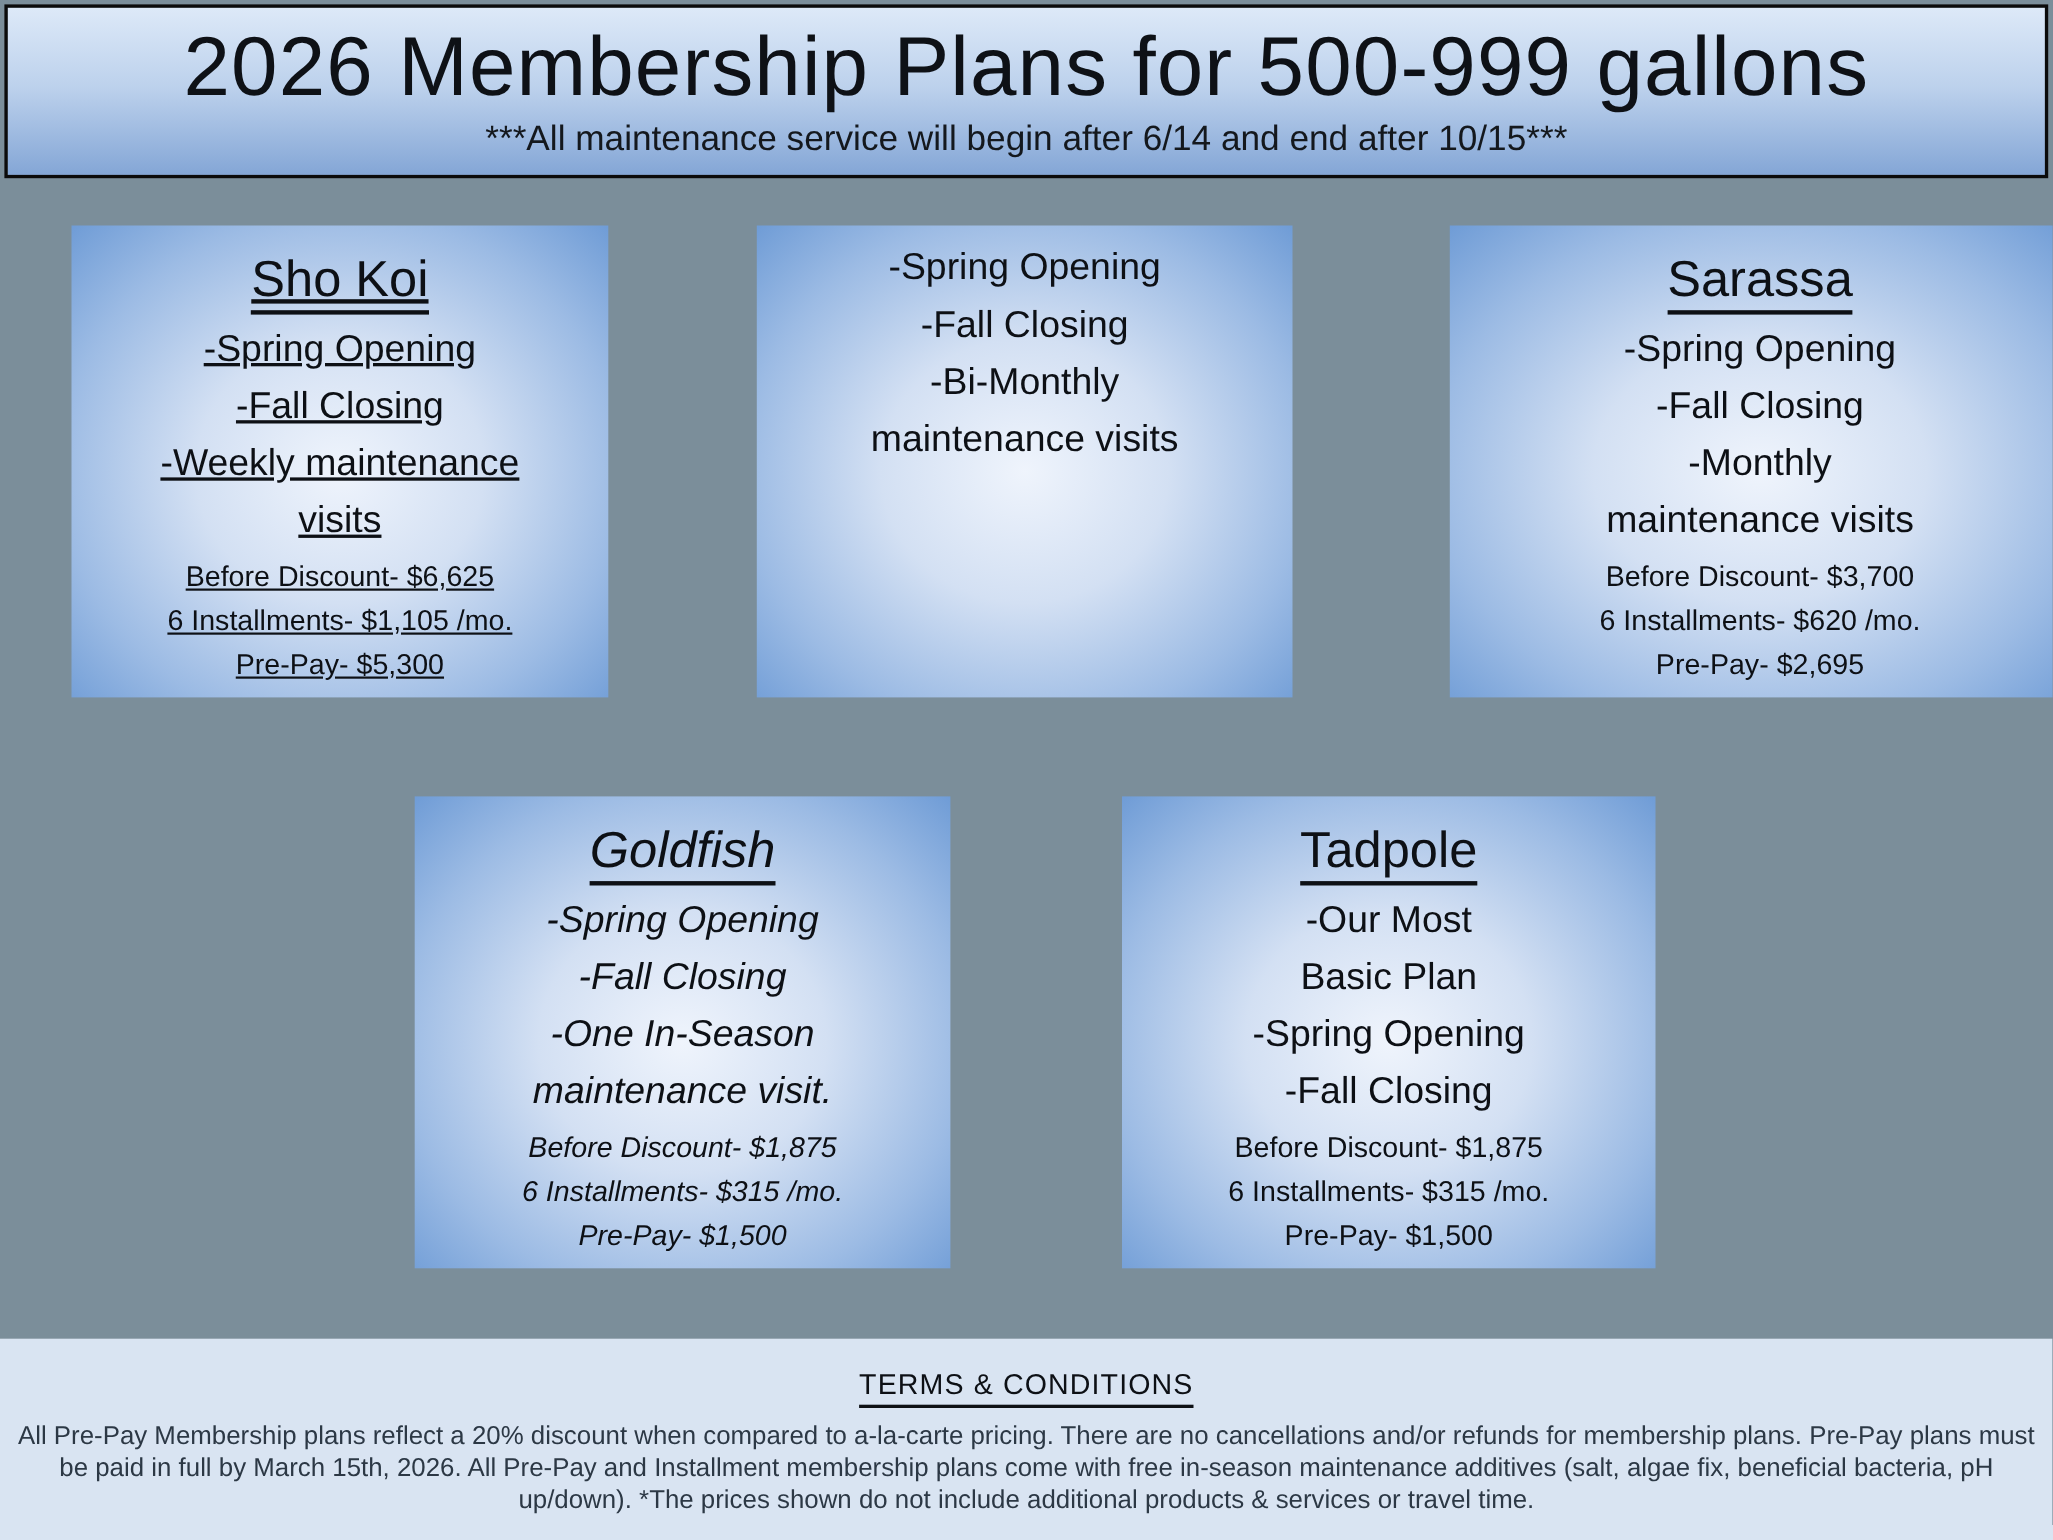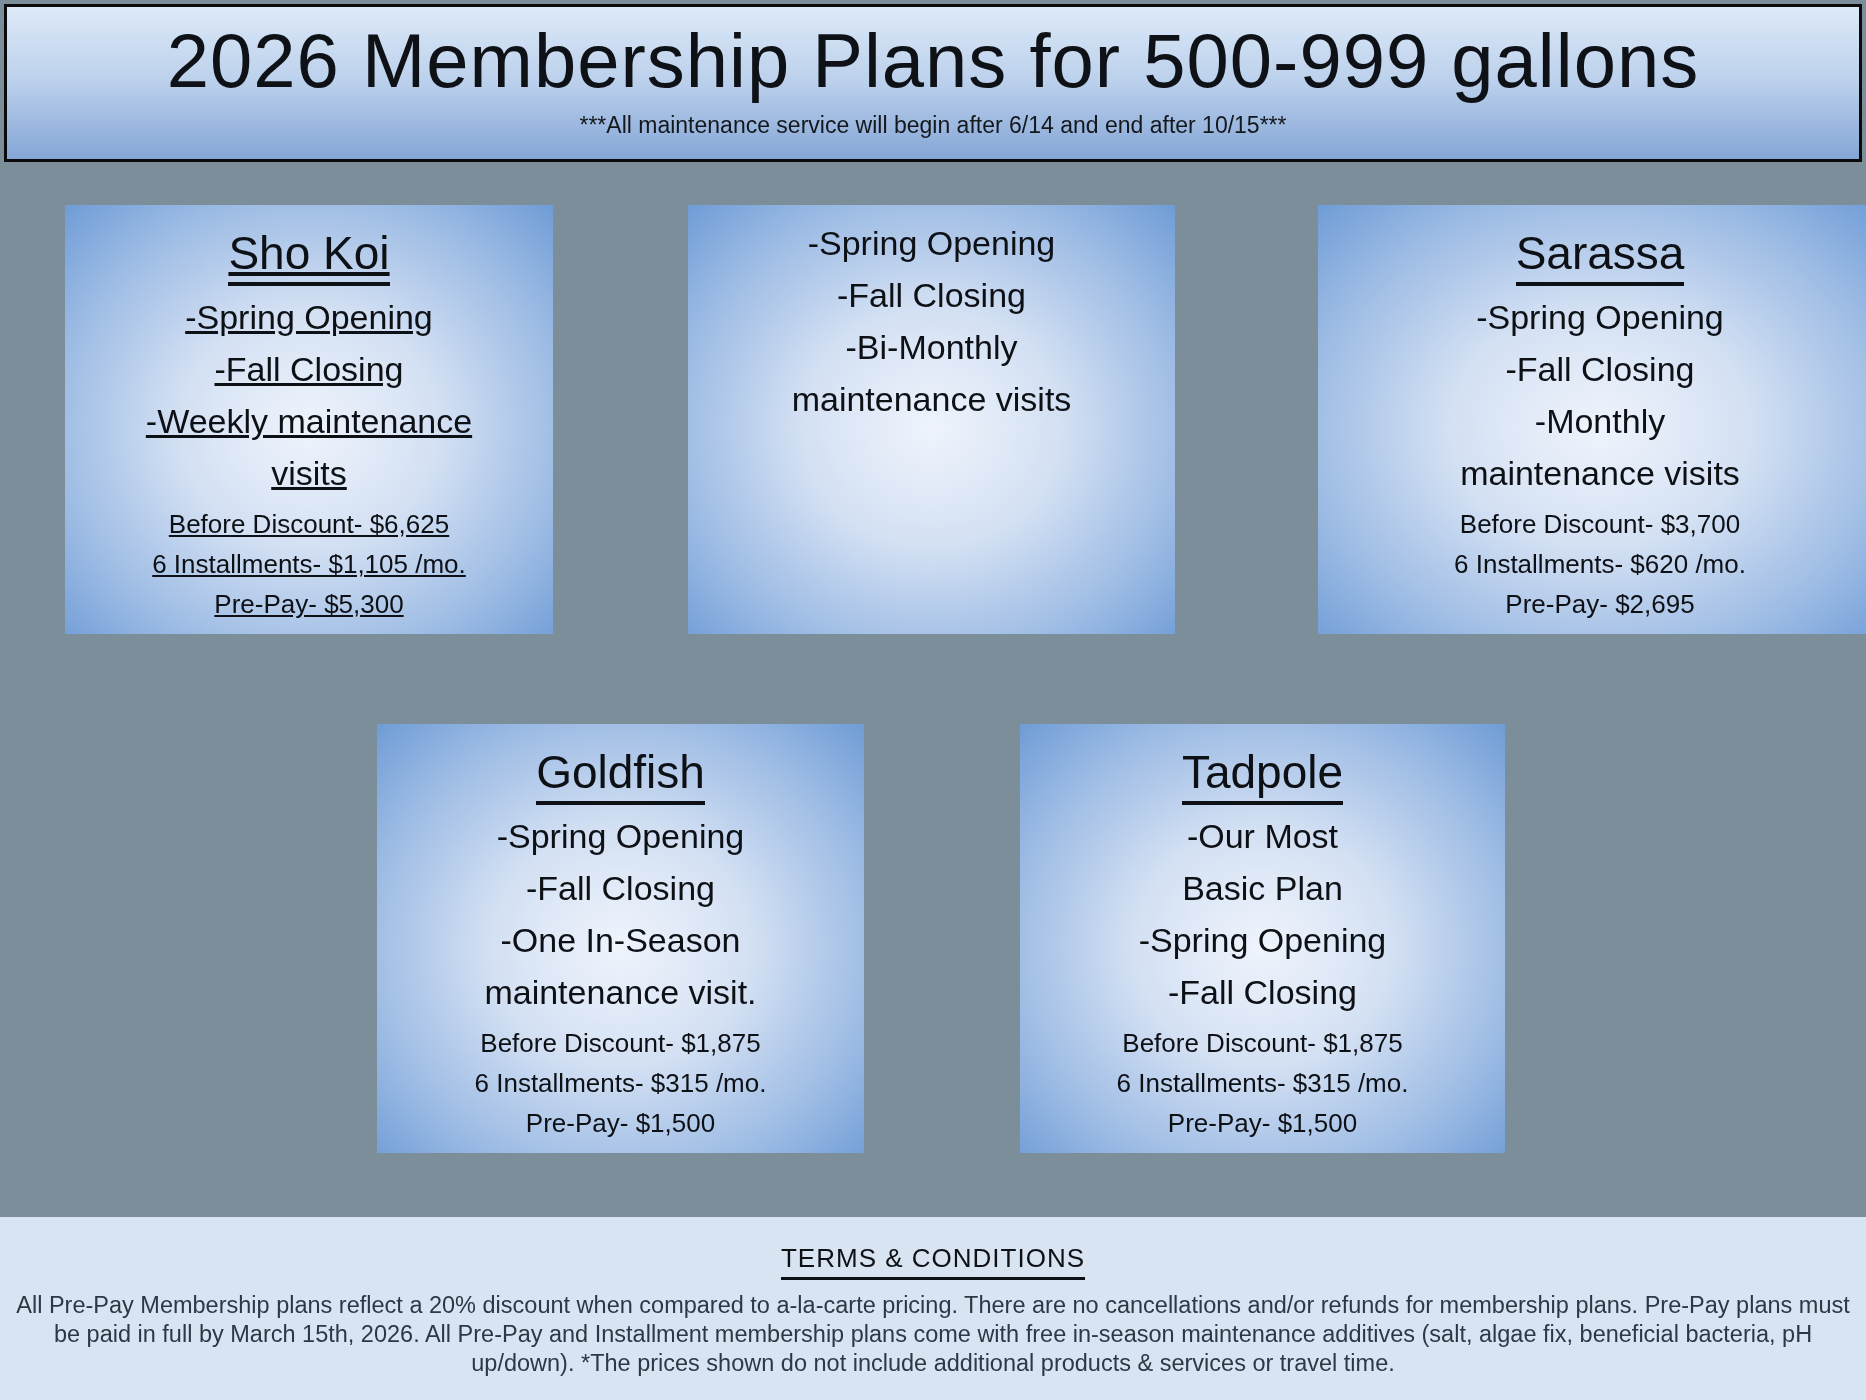--- a/index.html
+++ b/index.html
@@ -14,40 +14,40 @@
     position:absolute;left:4px;top:4px;width:1852px;height:152px;
     border:3px solid #0b0b0b;
     background:linear-gradient(180deg,#dde9f8 0%,#bcd1ec 48%,#84a6d6 100%);
     text-align:center;
   }
   .header-title{
     font-size:76px;line-height:92px;margin-top:8px;
     letter-spacing:1px;color:#0e1116;white-space:nowrap;
   }
   .header-subtitle{
-    font-size:23px;line-height:28px;margin-top:4px;color:#14181d;
+    font-size:32px;line-height:28px;margin-top:4px;color:#14181d;
   }
   
   .card{
     position:absolute;width:487px;height:429px;
     background:radial-gradient(ellipse at 50% 52%,
       #eff4fc 0%, #d3e0f3 38%, #9cbbe4 74%, #6f9cd6 100%);
     text-align:center;
   }
   .card-title{margin-top:22px;font-size:46px;line-height:52px;}
   .card-title .u{border-bottom:4px solid #0d1015;padding-bottom:3px;}
   .features{margin-top:12px;}
   .feature-line{font-size:34px;line-height:52px;white-space:nowrap;}
   .prices{margin-top:5px;}
   .price-line{font-size:26px;line-height:40px;white-space:nowrap;}
   
   .card-sho-koi  {left:65px;  top:205px;width:488px;text-decoration:underline;}
   .card-shubunkin{left:688px; top:205px;width:487px;}
   .card-sarassa  {left:1318px;top:205px;width:564px;}
-  .card-goldfish {left:377px; top:724px;width:487px;}
+  .card-goldfish {left:377px; top:724px;width:487px;font-style:italic;}
   .card-tadpole  {left:1020px;top:724px;width:485px;}
   
   .terms{
     position:absolute;left:0;top:1217px;width:1866px;height:183px;
     background:#d9e4f2;text-align:center;
   }
   .terms-heading{
     display:inline-block;margin-top:24px;
     font-size:26px;line-height:34px;letter-spacing:1px;color:#0d1015;
     border-bottom:3px solid #0d1015;padding-bottom:2px;

